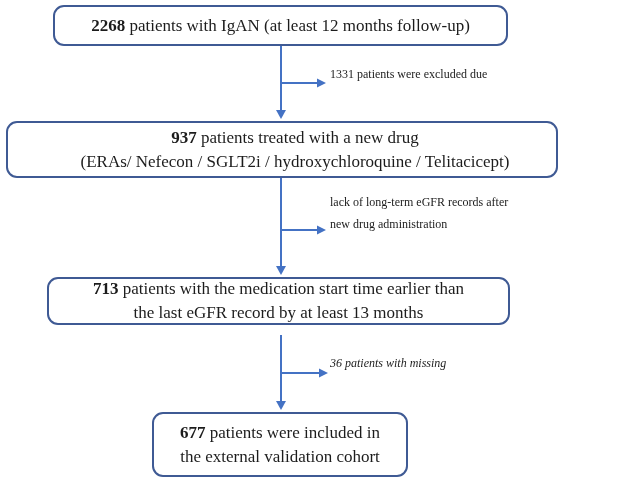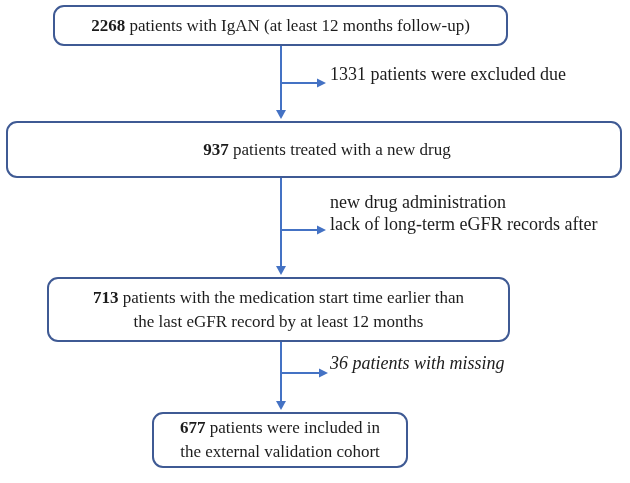--- a/index.html
+++ b/index.html
@@ -29,21 +29,21 @@
     justify-content: center;
     align-items: center;
     text-align: center;
     font-size: 17px;
     line-height: 24px;
     white-space: nowrap;
   }
   .fbox b { font-weight: bold; }
   .note {
     position: absolute;
-    font-size: 18px;
+    font-size: 12px;
     line-height: 21.5px;
     white-space: nowrap;
   }
 </style>
 </head>
 <body>
 
 <div class="canvas" style="--box-border: #3f5a94; color: rgb(28, 28, 28); background: rgb(255, 255, 255);">
 
   <svg class="arrows" viewBox="0 0 630 483" aria-hidden="true">
@@ -74,36 +74,37 @@
   </svg>
 
   <div class="fbox" style="left:53px; top:5px; width:455px; height:41px;">
     <div><b>2268</b> <span>patients with IgAN (at least 12 months follow-up)</span></div>
   </div>
 
   <div class="note" style="left:330px; top:64px;">
     <div>1331 patients were excluded due</div>
   </div>
 
-  <div class="fbox" style="left:6px; top:121px; width:616px; height:57px;padding-left:26px;">
+  <div class="fbox" style="left:6px; top:121px; width:552px; height:57px;padding-left:26px;">
     <div><b>937</b> <span>patients treated with a new drug</span></div>
+    <div>(ERAs/ Nefecon / SGLT2i / hydroxychloroquine / Telitacicept)</div>
   </div>
 
   <div class="note" style="left:330px; top:192px;">
+    <div>lack of long-term eGFR records after</div>
     <div>new drug administration</div>
-    <div>lack of long-term eGFR records after</div>
   </div>
 
-  <div class="fbox" style="left:47px; top:277px; width:463px; height:65px;">
+  <div class="fbox" style="left:47px; top:277px; width:463px; height:48px;">
     <div><b>713</b> <span>patients with the medication start time earlier than</span></div>
-    <div>the last eGFR record by at least 12 months</div>
+    <div>the last eGFR record by at least 13 months</div>
   </div>
 
   <div class="note" style="left:330px; top:353px;font-style:italic;">
     <div>36 patients with missing</div>
   </div>
 
-  <div class="fbox" style="left:152px; top:412px; width:256px; height:56px;">
+  <div class="fbox" style="left:152px; top:412px; width:256px; height:65px;">
     <div><b>677</b> <span>patients were included in</span></div>
     <div>the external validation cohort</div>
   </div>
 
 </div>
 
 </body></html>

